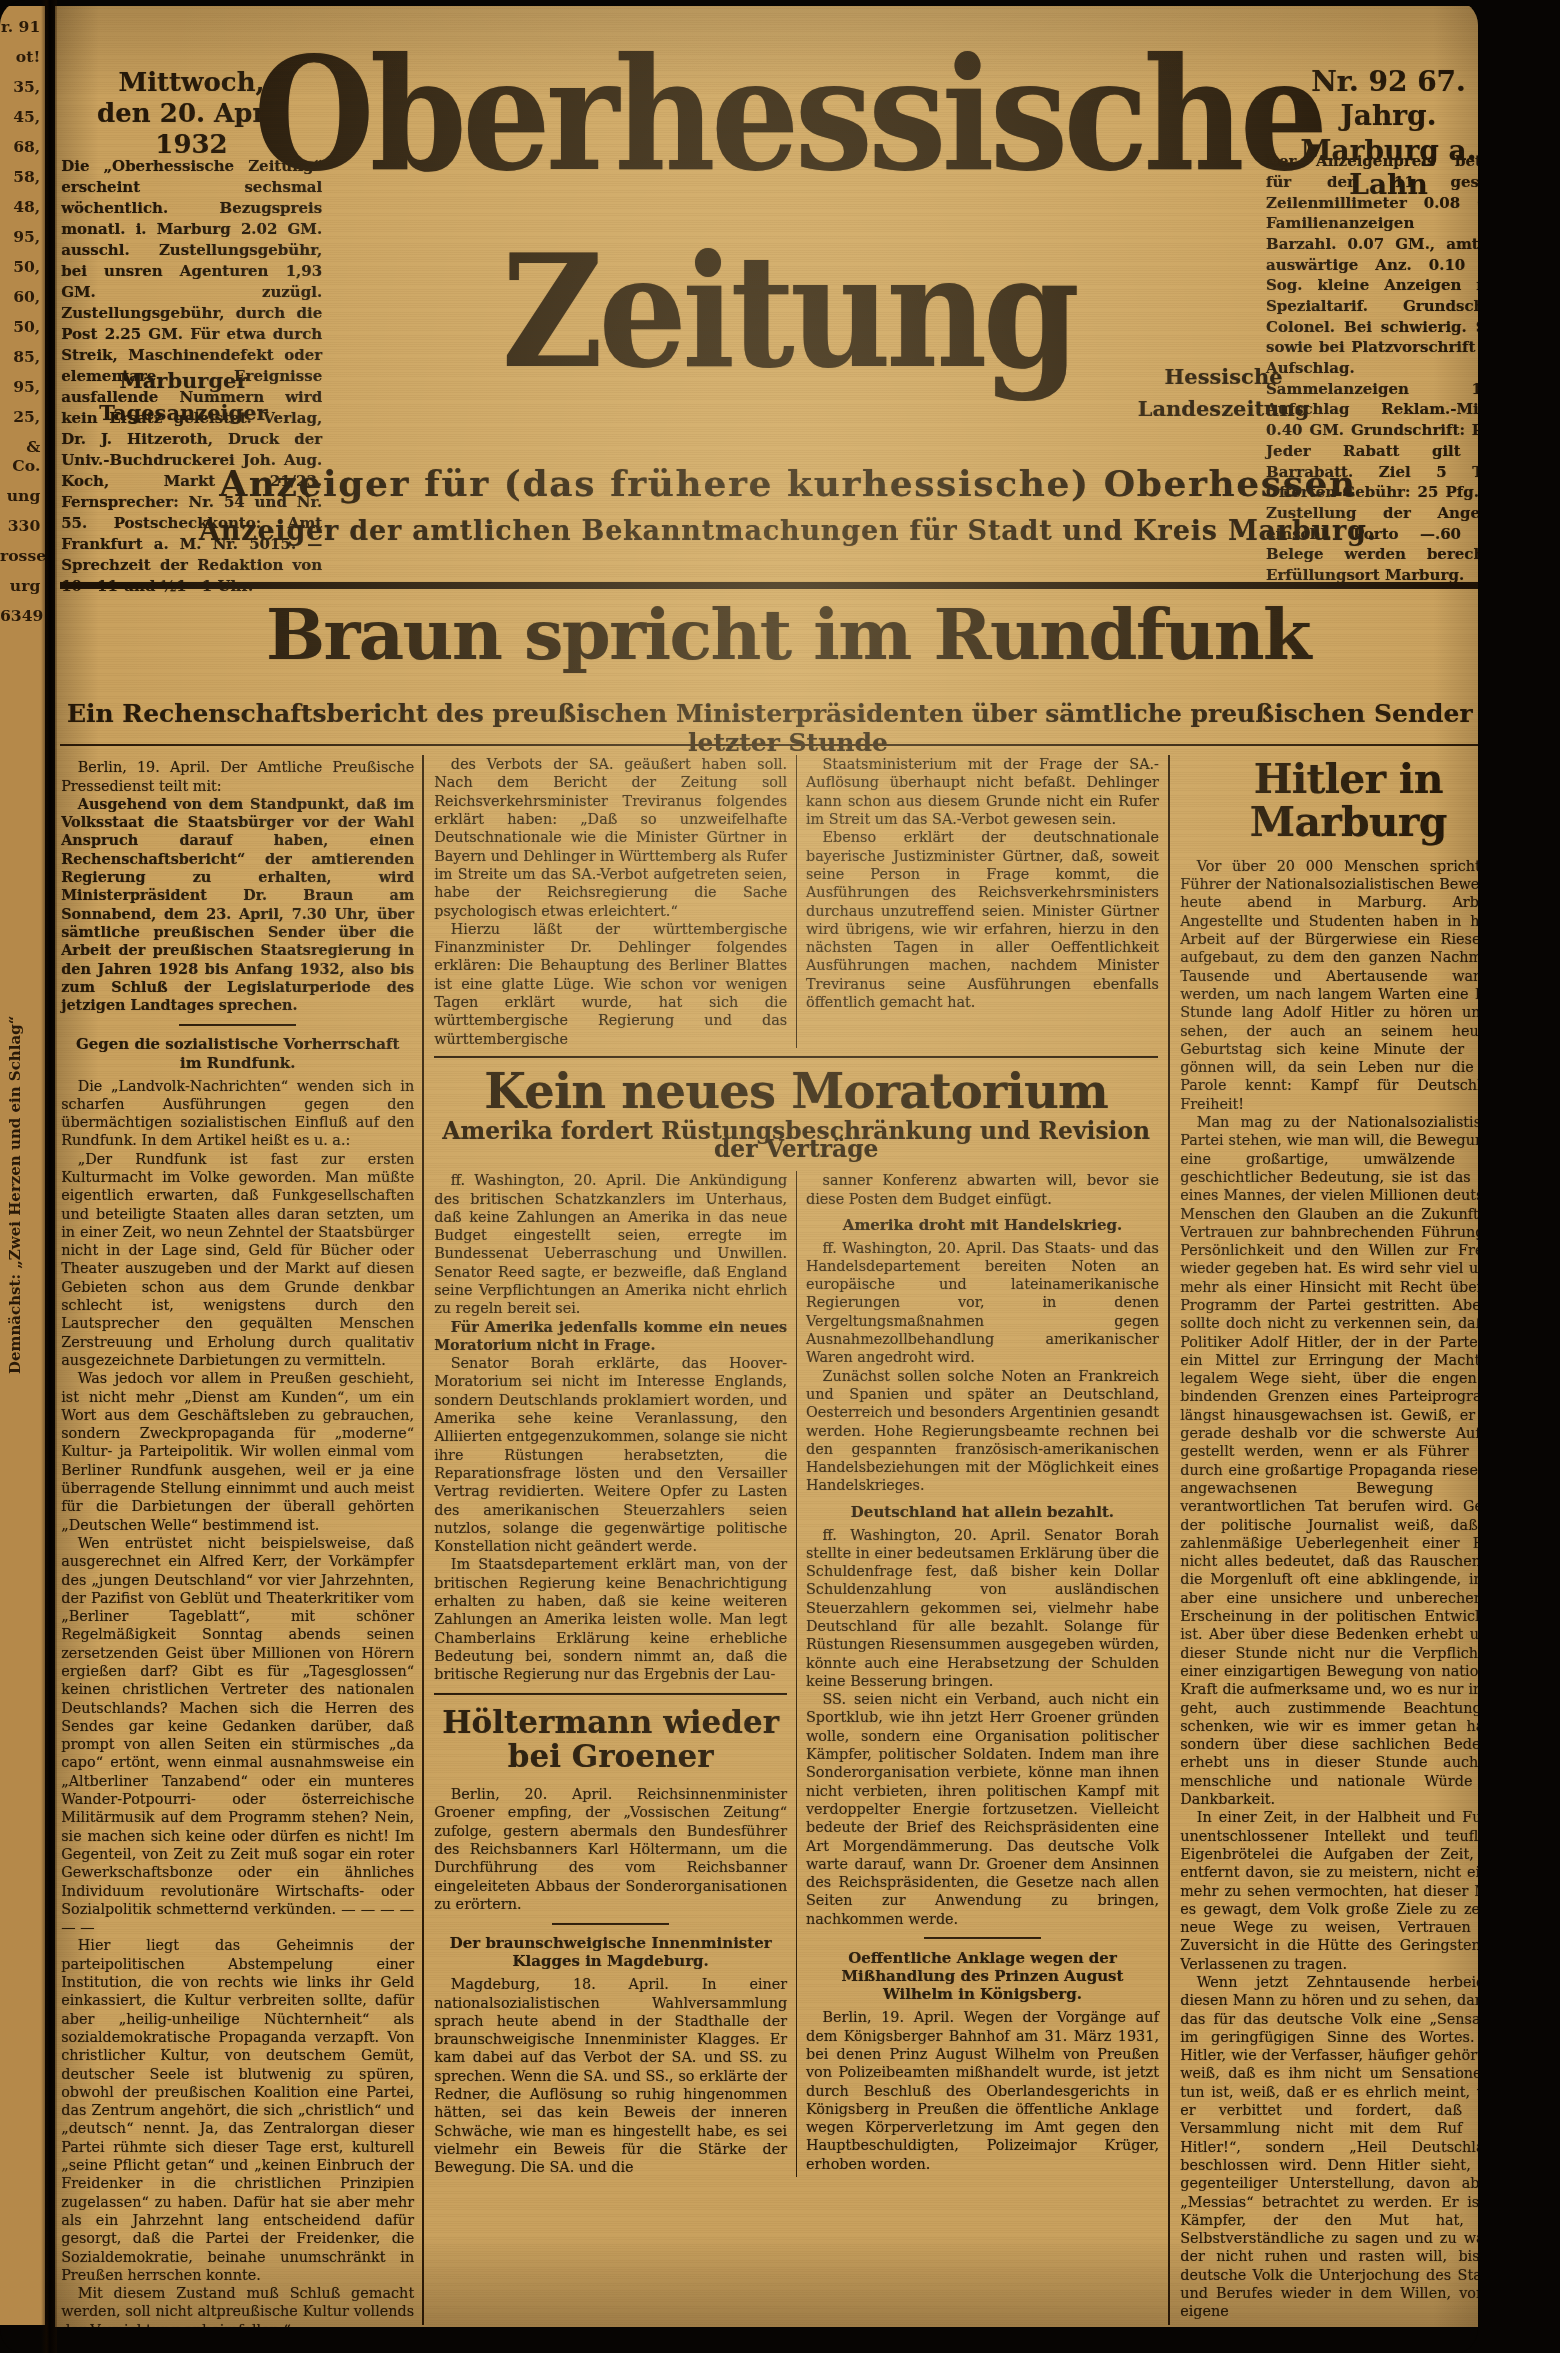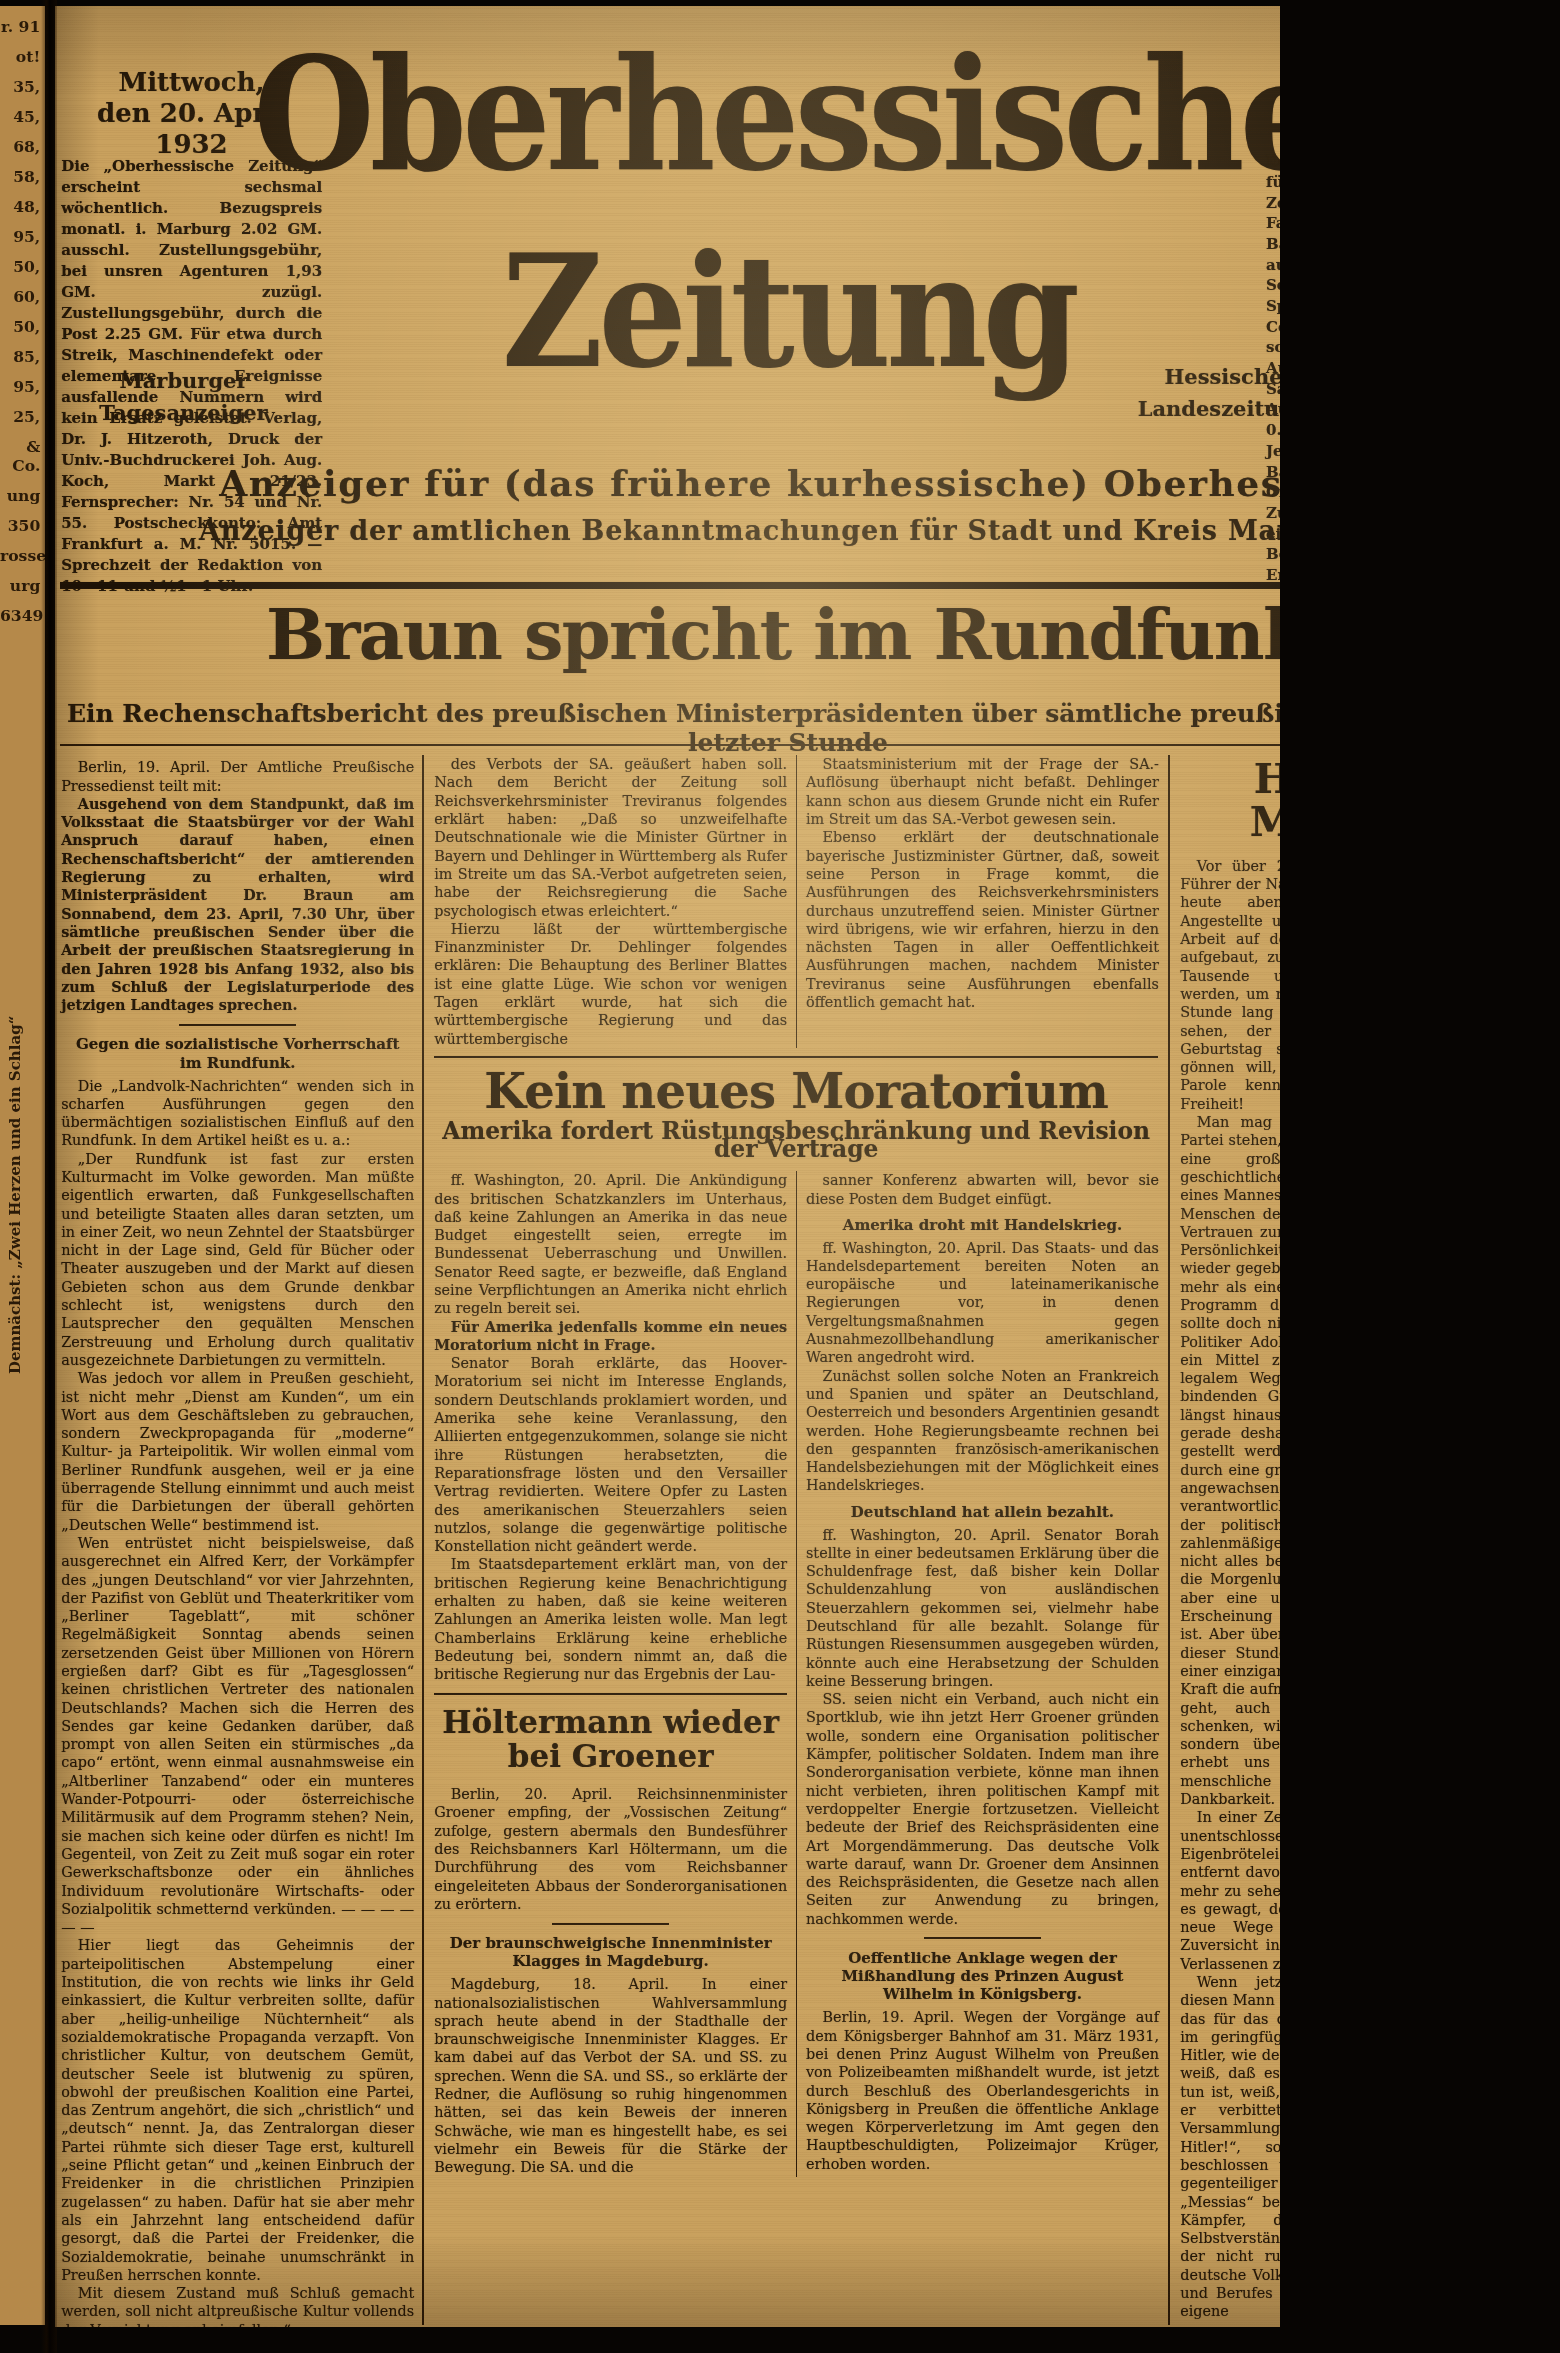--- a/index.html
+++ b/index.html
@@ -1,17 +1,17 @@
 <!DOCTYPE html>
 <html style="font-size:12.5px"><head>
 <meta charset="utf-8">
 <style>
   html,body{margin:0;padding:0;background:#070503;}
-  #scan{position:relative;width:1280px;height:2354px;background:#070503;overflow:hidden;
-        font-family:"DejaVu Serif",serif;color:#241809;}
+  #scan{position:relative;width:1478px;height:2354px;background:#070503;overflow:hidden;
+        font-family:"DejaVu Serif",serif;color:#241809;border-radius:25px;}
   
   #neighbor{position:absolute;left:0;top:6.2px;width:45px;height:2319px;background:#b5894a;overflow:hidden;}
   #neighbor .it{font-weight:bold;font-size:15.6px;text-align:right;padding-right:4.7px;margin:11px 0;color:#2a1a08;}
   #edge-vert{position:absolute;left:6.2px;top:968px;width:23.4px;height:406px;
       writing-mode:vertical-rl;transform:rotate(180deg);font-weight:bold;font-size:15px;color:#2a1a08;white-space:nowrap;}
   #fold{position:absolute;left:41px;top:0;width:15.6px;height:100%;z-index:5;
       background:linear-gradient(90deg,rgba(20,10,0,0) 0%,rgba(25,12,0,.55) 35%,rgba(5,2,0,.85) 55%,rgba(40,20,0,.25) 100%);}
   
   #paper{position:absolute;left:55px;top:6.2px;width:1466px;height:2321px;background:#c9a15e;overflow:hidden;}
   #paper::before{content:"";position:absolute;inset:0;pointer-events:none;z-index:4;
@@ -78,21 +78,21 @@
       <div class="it it-frag">48,</div>
       <div class="it it-frag">95,</div>
       <div class="it it-frag">50,</div>
       <div class="it it-frag">60,</div>
       <div class="it it-frag">50,</div>
       <div class="it it-frag">85,</div>
       <div class="it it-frag">95,</div>
       <div class="it it-frag">25,</div>
       <div class="it it-frag">&amp; Co.</div>
       <div class="it it-frag">ung</div>
-      <div class="it it-frag">350</div>
+      <div class="it it-frag">330</div>
       <div class="it it-frag">rossen</div>
       <div class="it it-frag">urg</div>
       <div class="it it-frag">6349</div>
     </div>
   <div id="edge-vert">Demnächst: „Zwei Herzen und ein Schlag“</div>
   <div id="fold"></div>
 
   <div id="paper">
 
     <div id="date-block" class="ink">

